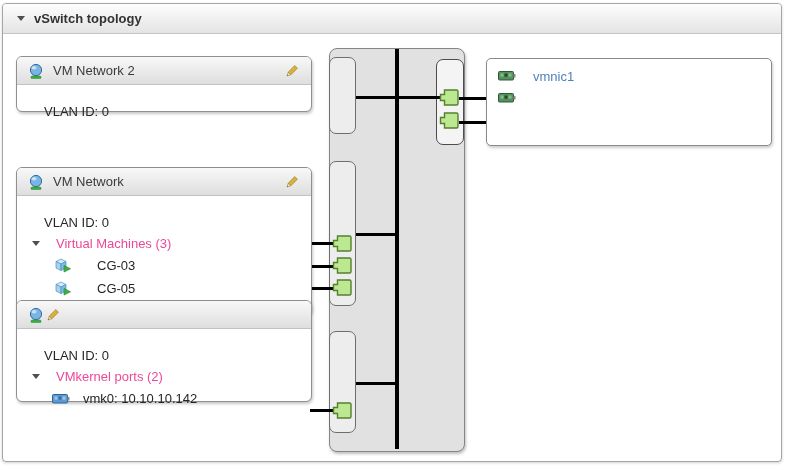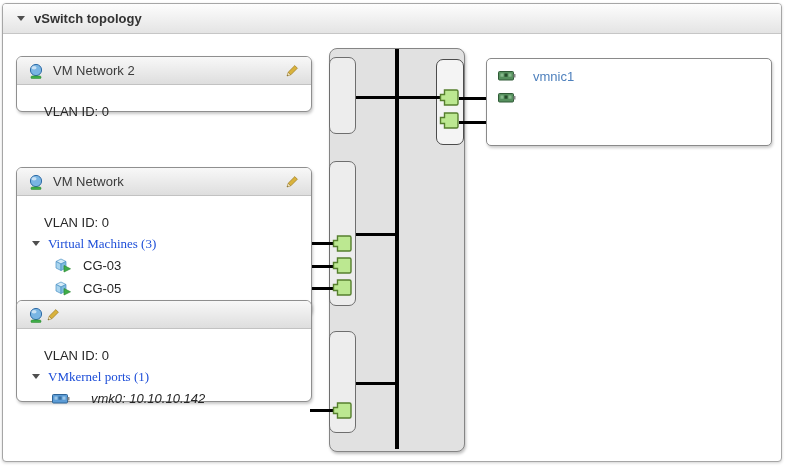--- a/index.html
+++ b/index.html
@@ -20,23 +20,23 @@
   
   .pgbox { position:absolute; left:13px; width:294px; background:#fff;
            border:1px solid #8f8f8f; border-radius:6px; box-shadow:1px 2px 3px rgba(0,0,0,.22); }
   .pg-header { height:27px; background:linear-gradient(#f8f8f8,#dedede);
            border-bottom:1px solid #c2c2c2; border-radius:5px 5px 0 0;
            display:flex; align-items:center; padding:0 10px 0 11px; }
   .pg-title { margin-left:9px; flex:1; color:#3b3b3b; white-space:nowrap; }
   .iconbtn { width:18px; height:18px; display:flex; align-items:center; justify-content:center;
            cursor:pointer; }
   .vlan-row { padding-left:27px; height:21px; display:flex; align-items:center; color:#262626; }
-  .tree-row { padding-left:15px; height:21px; display:flex; align-items:center; gap:8px; color:#1d4ed8;font-family:Liberation Serif, serif; }
-  .leaf-row { padding-left:37px; height:23px; display:flex; align-items:center; gap:11px; color:#262626; }
-  .leaf-row.vmk { padding-left:35px; gap:21px;font-style:italic; }
+  .tree-row { padding-left:15px; height:21px; display:flex; align-items:center; gap:16px; color:#ec4899; }
+  .leaf-row { padding-left:37px; height:23px; display:flex; align-items:center; gap:25px; color:#262626; }
+  .leaf-row.vmk { padding-left:35px; gap:13px; }
   .ghost { opacity:0.08; }
   .pad-top { padding-top:16px; }
 
   
   .switchbox { position:absolute; left:326px; top:44px; width:134px; height:402px;
            background:#e1e1e1; border:1px solid #858585; border-radius:8px;
            box-shadow:1px 2px 3px rgba(0,0,0,.25); }
   .subbox { position:absolute; left:326px; width:27px; background:#ededed;
            border:1px solid #6e6e6e; border-radius:7px; box-sizing:border-box; }
   .uplinkbox { position:absolute; left:433px; top:55px; width:28px; height:86px;
@@ -201,21 +201,21 @@
           <svg width="16" height="16" viewBox="0 0 16 16">
               <polygon points="4.2,9.2 10.8,2.6 13.4,5.2 6.8,11.8" fill="#d9b23c" stroke="#9c7a21" stroke-width="0.7"></polygon>
               <polygon points="4.2,9.2 6.8,11.8 3,13" fill="#f0e3bd" stroke="#9c7a21" stroke-width="0.6"></polygon>
               <polygon points="3.7,12 3,13 4.1,12.7" fill="#5a4a1e"></polygon>
             </svg>
           </span>
       </div>
       <div class="vlan-row pad-top">VLAN ID: 0</div>
       <div class="tree-row">
         <span class="tri"></span>
-        <span>VMkernel ports (1)</span>
+        <span>VMkernel ports (2)</span>
       </div>
       <div class="leaf-row vmk">
         <span class="icon">
           <svg width="18" height="12" viewBox="0 0 18 12">
               <rect x="0.5" y="1.5" width="15" height="8.5" rx="1" fill="#5b9bd5" stroke="#2e6496"></rect>
               <rect x="2.5" y="3.5" width="3" height="3.2" fill="#9cc7e8"></rect>
               <rect x="6.5" y="3.5" width="3" height="3.2" fill="#3a6f9f"></rect>
               <rect x="10.5" y="3.5" width="3" height="3.2" fill="#9cc7e8"></rect>
               <rect x="15.5" y="4" width="2" height="3.5" fill="#8a8a8a"></rect>
             </svg>

